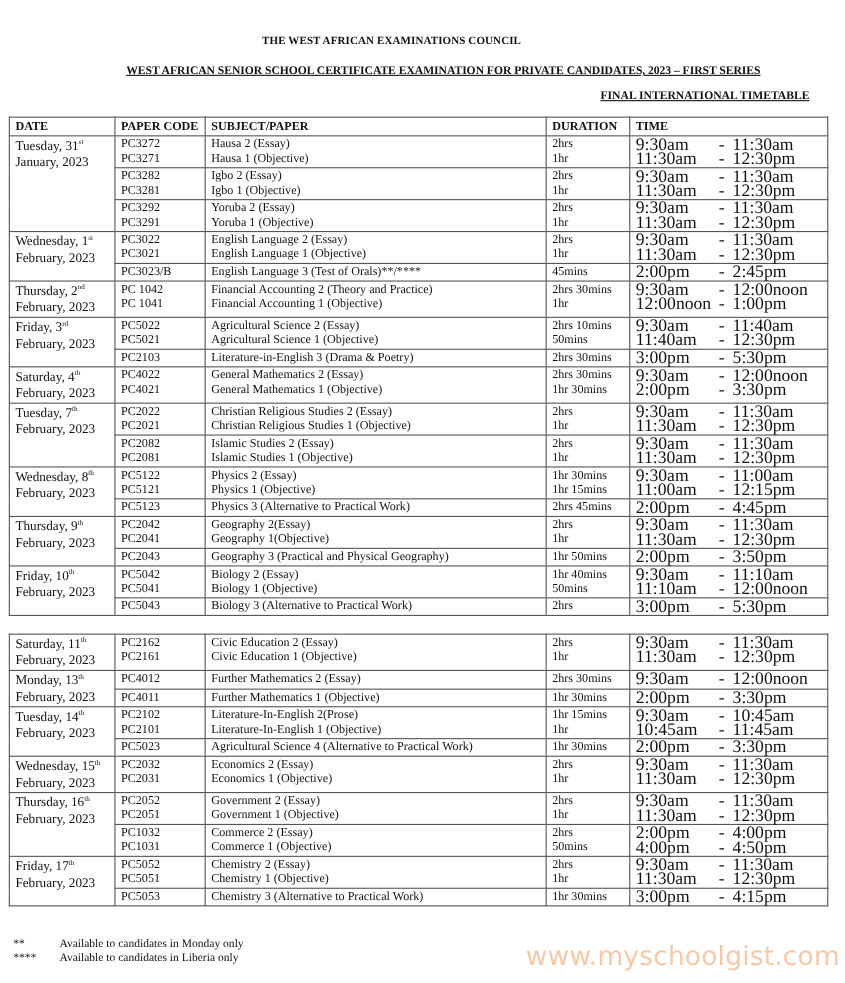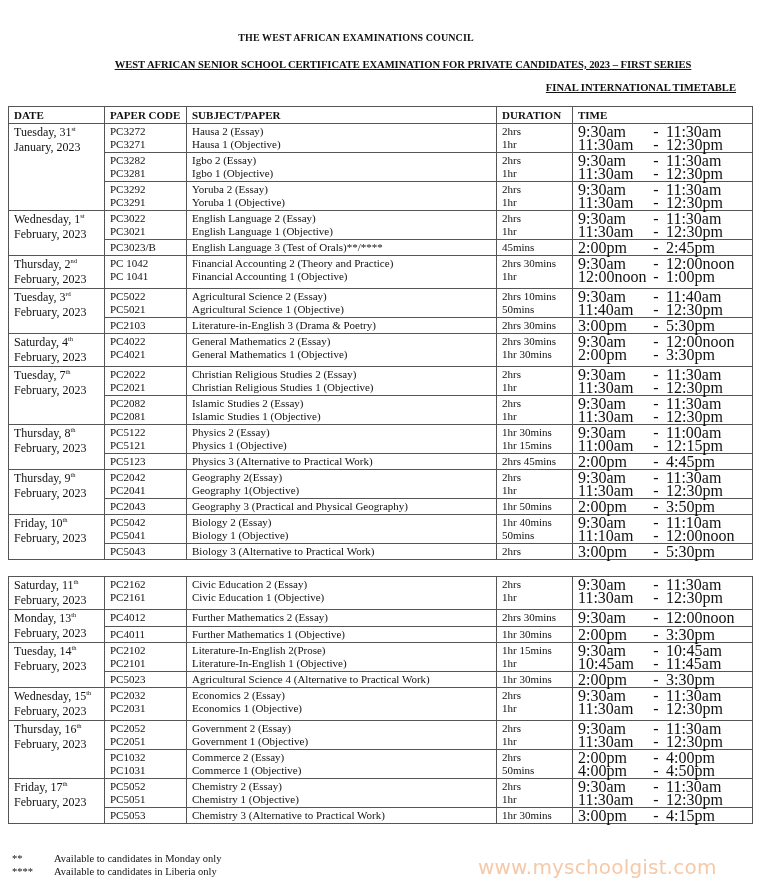--- a/index.html
+++ b/index.html
@@ -40,21 +40,21 @@
   .line { display: block; white-space: nowrap; }
   .tline { display: flex; white-space: nowrap; font-size: 16px; }
   .tline .ts { width: 68px; }
   .tline .td { width: 20px; text-align: center; }
   .tline .te { width: 70px; }
   .footnotes { position: absolute; top: 852px; left: 12px; font-size: 10.5px; line-height: 13px; }
   .fn { display: flex; }
   .fn .sym { width: 42px; }
   .watermark {
     position: absolute; top: 855px; left: 478px; font-family: "DejaVu Sans", sans-serif;
-    font-size: 20px; color: #f5c9a8; letter-spacing: 0.2px;
+    font-size: 24px; color: #f5c9a8; letter-spacing: 0.2px;
   }
 </style>
 </head>
 <body>
 
 <div class="title">THE WEST AFRICAN EXAMINATIONS COUNCIL</div>
 <div class="subtitle">WEST AFRICAN SENIOR SCHOOL CERTIFICATE EXAMINATION FOR PRIVATE CANDIDATES, 2023 – FIRST SERIES</div>
 <div class="subtitle2">FINAL INTERNATIONAL TIMETABLE</div>
 
 <table class="tt" id="t1">
@@ -230,21 +230,21 @@
           </span>
           <span class="tline">
             <span class="ts">12:00noon</span>
             <span class="td">-</span>
             <span class="te">1:00pm</span>
           </span>
         </td>
       </tr>
       <tr>
         <td class="date-cell" rowspan="2">
-          <span class="line"><span>Tuesday, 3</span><sup>rd</sup></span>
+          <span class="line"><span>Friday, 3</span><sup>rd</sup></span>
           <span class="line">February, 2023</span>
         </td>
         <td>
           <span class="line">PC5022</span>
           <span class="line">PC5021</span>
         </td>
         <td>
           <span class="line">Agricultural Science 2 (Essay)</span>
           <span class="line">Agricultural Science 1 (Objective)</span>
         </td>
@@ -364,21 +364,21 @@
           </span>
           <span class="tline">
             <span class="ts">11:30am</span>
             <span class="td">-</span>
             <span class="te">12:30pm</span>
           </span>
         </td>
       </tr>
       <tr>
         <td class="date-cell" rowspan="2">
-          <span class="line"><span>Thursday, 8</span><sup>th</sup></span>
+          <span class="line"><span>Wednesday, 8</span><sup>th</sup></span>
           <span class="line">February, 2023</span>
         </td>
         <td>
           <span class="line">PC5122</span>
           <span class="line">PC5121</span>
         </td>
         <td>
           <span class="line">Physics 2 (Essay)</span>
           <span class="line">Physics 1 (Objective)</span>
         </td>

